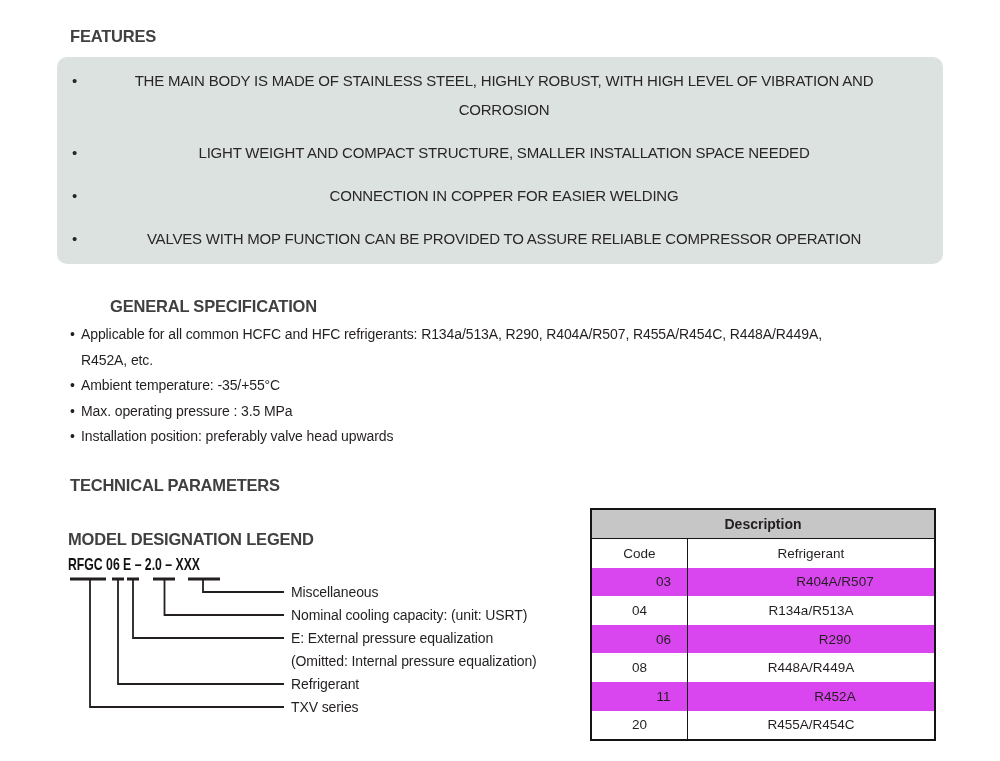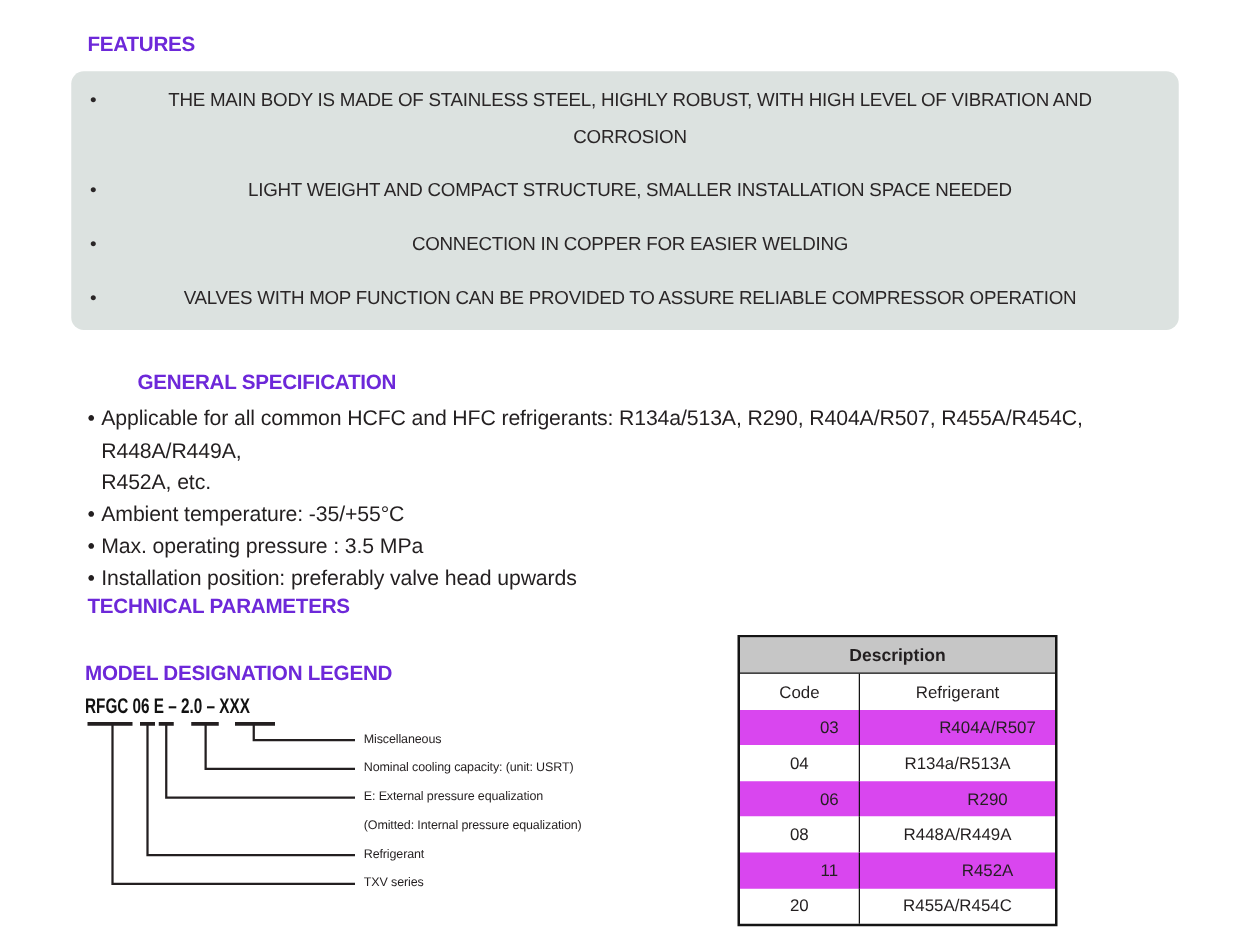--- a/index.html
+++ b/index.html
@@ -3,21 +3,21 @@
 <meta charset="utf-8">
 <style>
   html,body { margin:0; padding:0; background:#ffffff; }
   .page {
     position:relative; width:1000px; height:761px; overflow:hidden;
     background:#ffffff; color:#231f20;
     font-family:"Liberation Sans", sans-serif;
   }
   .h {
     position:absolute; margin:0; font-size:16.5px; font-weight:700;
-    color:#6d28d9; letter-spacing:-0.2px; white-space:nowrap;
+    color:#404040; letter-spacing:-0.2px; white-space:nowrap;
   }
   .h-features { left:70px; top:27px; }
   .h-genspec  { left:70px; top:297px;margin-left:40px; }
   .h-techparam{ left:70px; top:476px; }
   .h-modeldes { left:68px; top:530px; }
 
   .features-box {
     position:absolute; left:57px; top:57px; width:886px; height:207px;
     background:#dce2e0; border-radius:10px; box-sizing:border-box;
     padding:9px 18px 0 15px;
@@ -26,39 +26,39 @@
   .features-box li {
     position:relative; padding-left:11px; margin-bottom:14px;
     font-size:15px; line-height:29px; letter-spacing:-0.2px;
     white-space:pre-line; color:#2a2627;text-align:center;
   }
   .features-box li::before { content:"•"; position:absolute; left:0; top:0; }
 
   .spec-list { position:absolute; left:70px; top:322px; width:880px;
     list-style:none; margin:0; padding:0; }
   .spec-list li {
-    position:relative; padding-left:11px; font-size:17px;
+    position:relative; padding-left:11px; font-size:14px;
     line-height:25.5px; letter-spacing:-0.1px; white-space:pre-line;
   }
   .spec-list li::before { content:"•"; position:absolute; left:0; }
 
   .model-code {
     position:absolute; left:68px; top:555px; font-size:17px; font-weight:700;
     color:#121212; white-space:nowrap;
     transform:scaleX(0.72); transform-origin:0 0;
   }
 
   .legend-svg { position:absolute; left:0; top:0; pointer-events:none; }
   .legend-label {
-    position:absolute; left:291px; font-size:10px; line-height:16px;
+    position:absolute; left:291px; font-size:14px; line-height:16px;
     letter-spacing:-0.1px; white-space:nowrap;
   }
 
   .desc-table {
-    position:absolute; left:590px; top:508px; width:256px;
+    position:absolute; left:590px; top:508px; width:346px;
     border:2px solid #141414; box-sizing:border-box; background:#ffffff;
   }
   .t-head {
     height:28px; background:#c6c6c6; border-bottom:1.5px solid #141414;
     display:flex; align-items:center; justify-content:center;
     font-weight:700; font-size:14px;
   }
   .t-grid { display:grid; grid-template-columns:96px 1fr; grid-auto-rows:28.6px; }
   .cell { display:flex; align-items:center; justify-content:center; font-size:13.5px; }
   .cell.code { border-right:1.5px solid #141414; }

